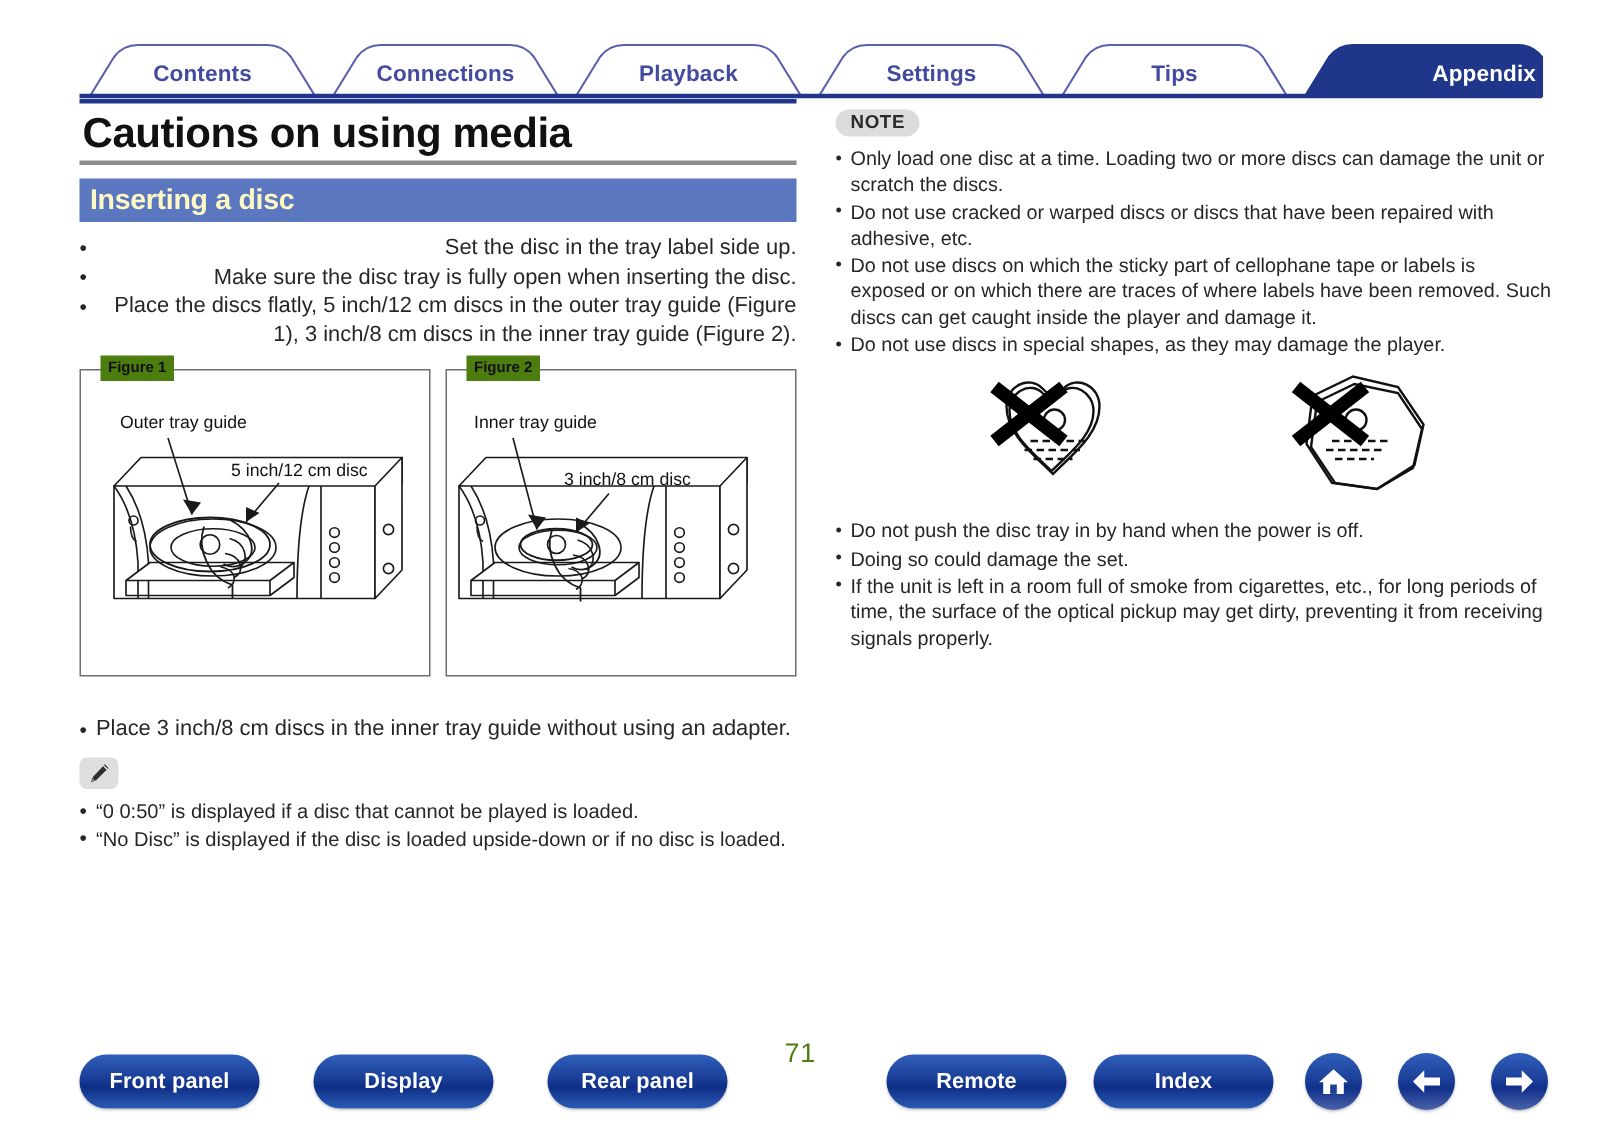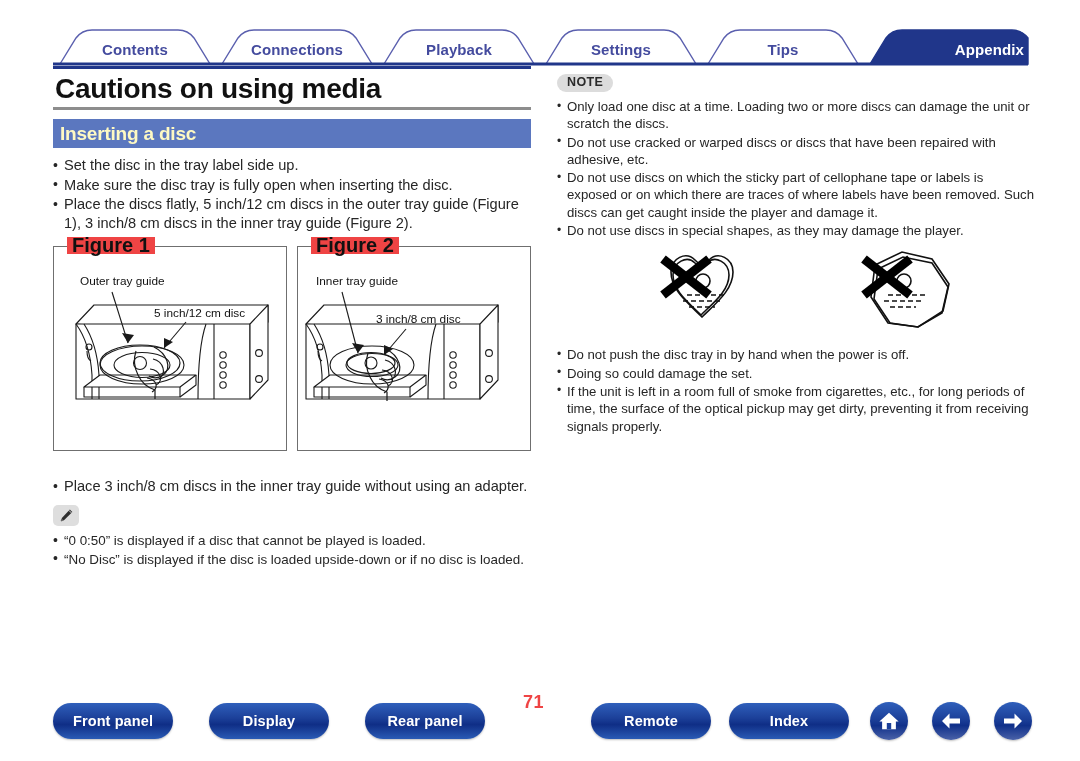--- a/index.html
+++ b/index.html
@@ -87,41 +87,41 @@
     color: #262626;
     margin-top: 1px;
   }
   ul.bullets li::before {
     content: "\2022";
     position: absolute;
     left: 0; top: -0.5px;
     font-size: 14px;
     color: #262626;
   }
-  #left-bullets { margin-top: 8px; }
+  #left-bullets { margin-top: 8px; text-align: right; }
 
   
   #figures {
     display: flex;
     gap: 10px;
     margin-top: 14px;
   }
   .figure-box {
     position: relative;
     width: 234px;
     height: 205px;
     border: 1.3px solid #6f6f6f;
     background: #ffffff;
   }
   .figure-legend {
     position: absolute;
     left: 13px; top: -10px;
-    background: #ef4444;
+    background: #4d7c0f;
     padding: 0 5px;
-    font-size: 20px;
+    font-size: 10px;
     font-weight: bold;
     color: #111111;
     line-height: 17px;
     white-space: nowrap;
   }
   .fig-svg { position: absolute; left: 0; top: 0; }
 
   #after-fig { margin-top: 26px; }
 
   
@@ -206,22 +206,22 @@
     background: linear-gradient(to bottom, #2f5fbb 0%, #1c4099 45%, #10308a 62%, #4a62a8 100%);
     display: flex;
     align-items: center;
     justify-content: center;
     box-shadow: 0 1px 2px rgba(0,0,0,0.25);
   }
   #page-num {
     position: absolute;
     left: 523px; top: 692px;
     font-size: 18px;
-    font-weight: bold;
-    color: #ef4444;
+    font-weight: normal;
+    color: #4d7c0f;
     letter-spacing: 0.5px;
   }
 </style>
 </head>
 <body>
 
 <div id="page">
 
   <div id="tabbar">
     <svg width="1080" height="70" viewBox="0 0 1080 70">

